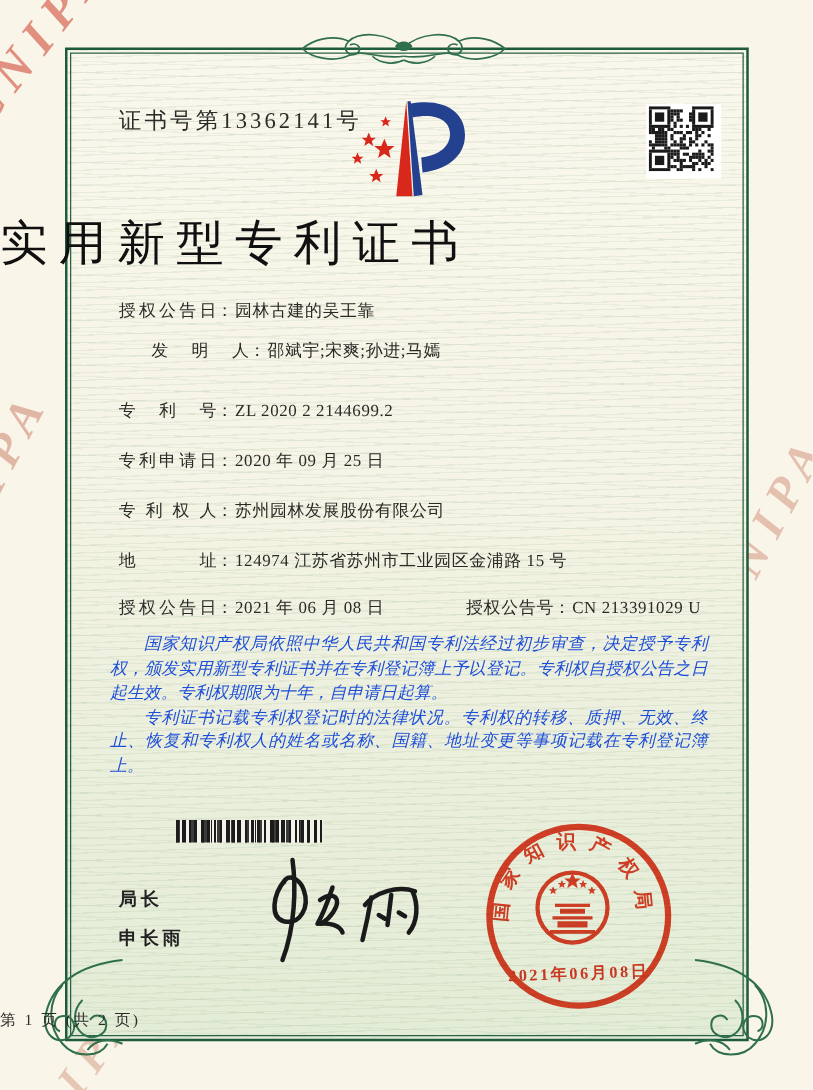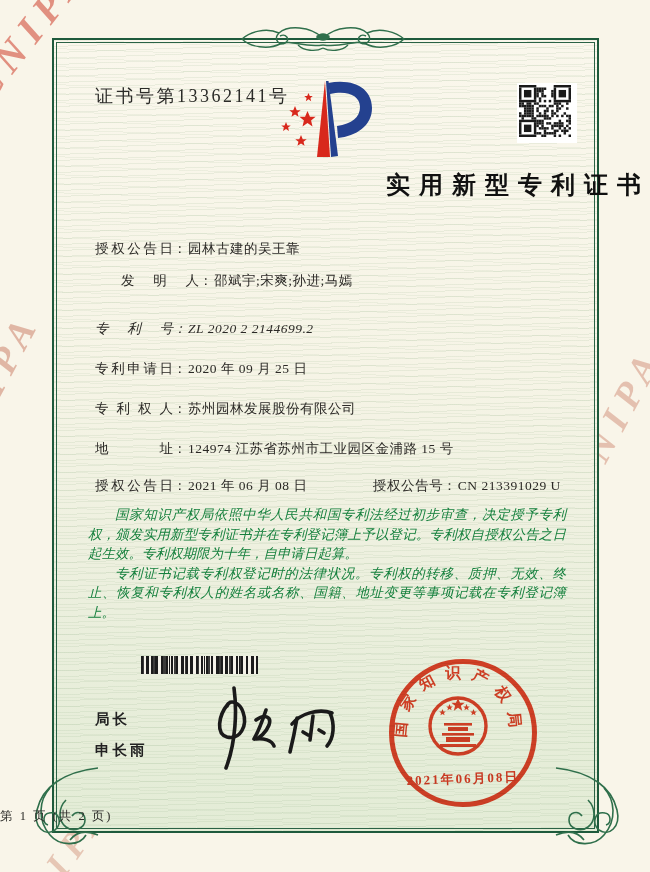--- a/index.html
+++ b/index.html
@@ -43,38 +43,38 @@
   
   .cert-no{
     position:absolute;left:95px;top:84px;z-index:4;
     font-size:18px;letter-spacing:2.5px;color:#2b2b28;
   }
   .logo{position:absolute;left:268px;top:76px;z-index:4;}
   .qr{position:absolute;left:517px;top:83px;width:56px;height:56px;background:#fff;padding:2px;z-index:4;}
   .qr svg{display:block;}
 
   .title{
-    position:absolute;left:0;right:0;top:169px;z-index:4;text-align:right;
-    font-size:24px;font-weight:bold;letter-spacing:9px;color:#101010;
+    position:absolute;left:0;right:0;top:169px;z-index:4;text-align:left;
+    font-size:38px;font-weight:normal;letter-spacing:9px;color:#101010;
   }
 
   
   .field-row{position:absolute;left:95px;z-index:4;font-size:13.5px;color:#2b2926;white-space:nowrap;}
   .flabel{display:inline-block;width:78px;text-align:justify;text-align-last:justify;vertical-align:bottom;}
   .fcolon{display:inline-block;width:15px;}
   .fvalue{letter-spacing:.5px;}
-  .row1{top:240px;} .row2{top:272px;margin-left:26px;} .row3{top:320px;font-style:italic;} .row4{top:360px;}
+  .row1{top:240px;} .row2{top:272px;margin-left:26px;} .row3{top:320px;} .row4{top:360px;}
   .row5{top:400px;} .row6{top:440px;} .row7{top:477px;}
   .pair2{margin-left:62px;}
   .pair2 .flabel{width:70px;}
 
   
   .body-text{
     position:absolute;left:88px;top:505px;width:478px;z-index:4;
-    font-size:13.5px;line-height:19.5px;color:#15803d;
+    font-size:13.5px;line-height:19.5px;color:#1d4ed8;
     font-style:italic;text-align:justify;
   }
   .body-text p{margin:0;text-indent:2em;}
 
   
   .barcode{
     position:absolute;left:141px;top:656px;width:117px;height:18px;z-index:4;
     background:
       repeating-linear-gradient(90deg,#1b1b1b 0 2px,rgba(0,0,0,0) 2px 5px),
       repeating-linear-gradient(90deg,#1b1b1b 0 1px,rgba(0,0,0,0) 1px 7px),

